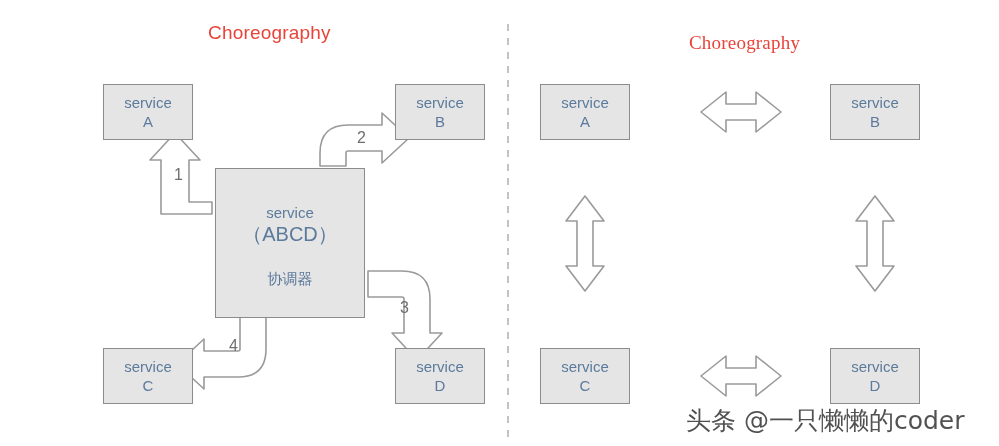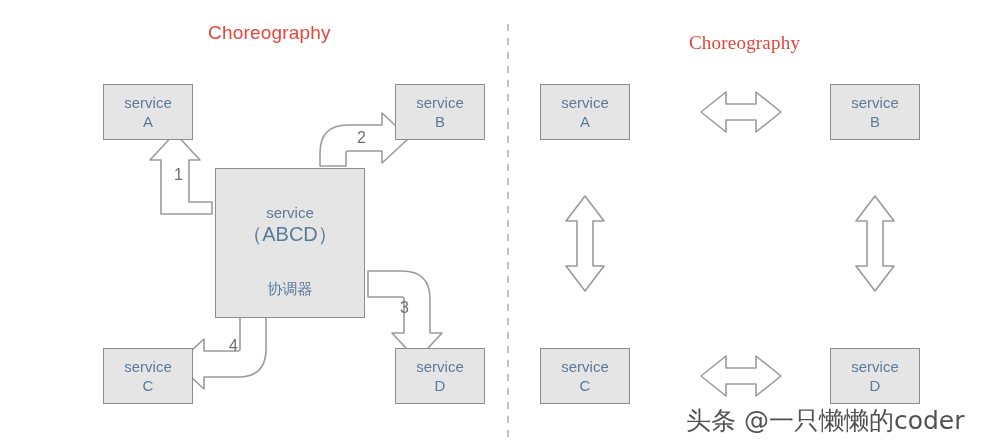--- a/index.html
+++ b/index.html
@@ -46,21 +46,21 @@
 
   #box-coordinator{
     left:215px;top:168px;width:150px;height:150px;
     justify-content:flex-start;
     padding-top:34px;
     position:absolute;
   }
   #box-coordinator .l1{font-size:15px;}
   #box-coordinator .l2{font-size:20px;}
   #box-coordinator .l3{
-    display:block;margin-top:32px;font-size:15px;text-align:center;
+    display:block;margin-top:22px;font-size:15px;text-align:center;
     font-family:"DejaVu Sans","Liberation Sans",sans-serif;
   }
 
   
   #box-right-a{left:540px;top:84px;width:90px;height:56px;}
   #box-right-b{left:830px;top:84px;width:90px;height:56px;}
   #box-right-c{left:540px;top:348px;width:90px;height:56px;}
   #box-right-d{left:830px;top:348px;width:90px;height:56px;}
 
   .num-label{

